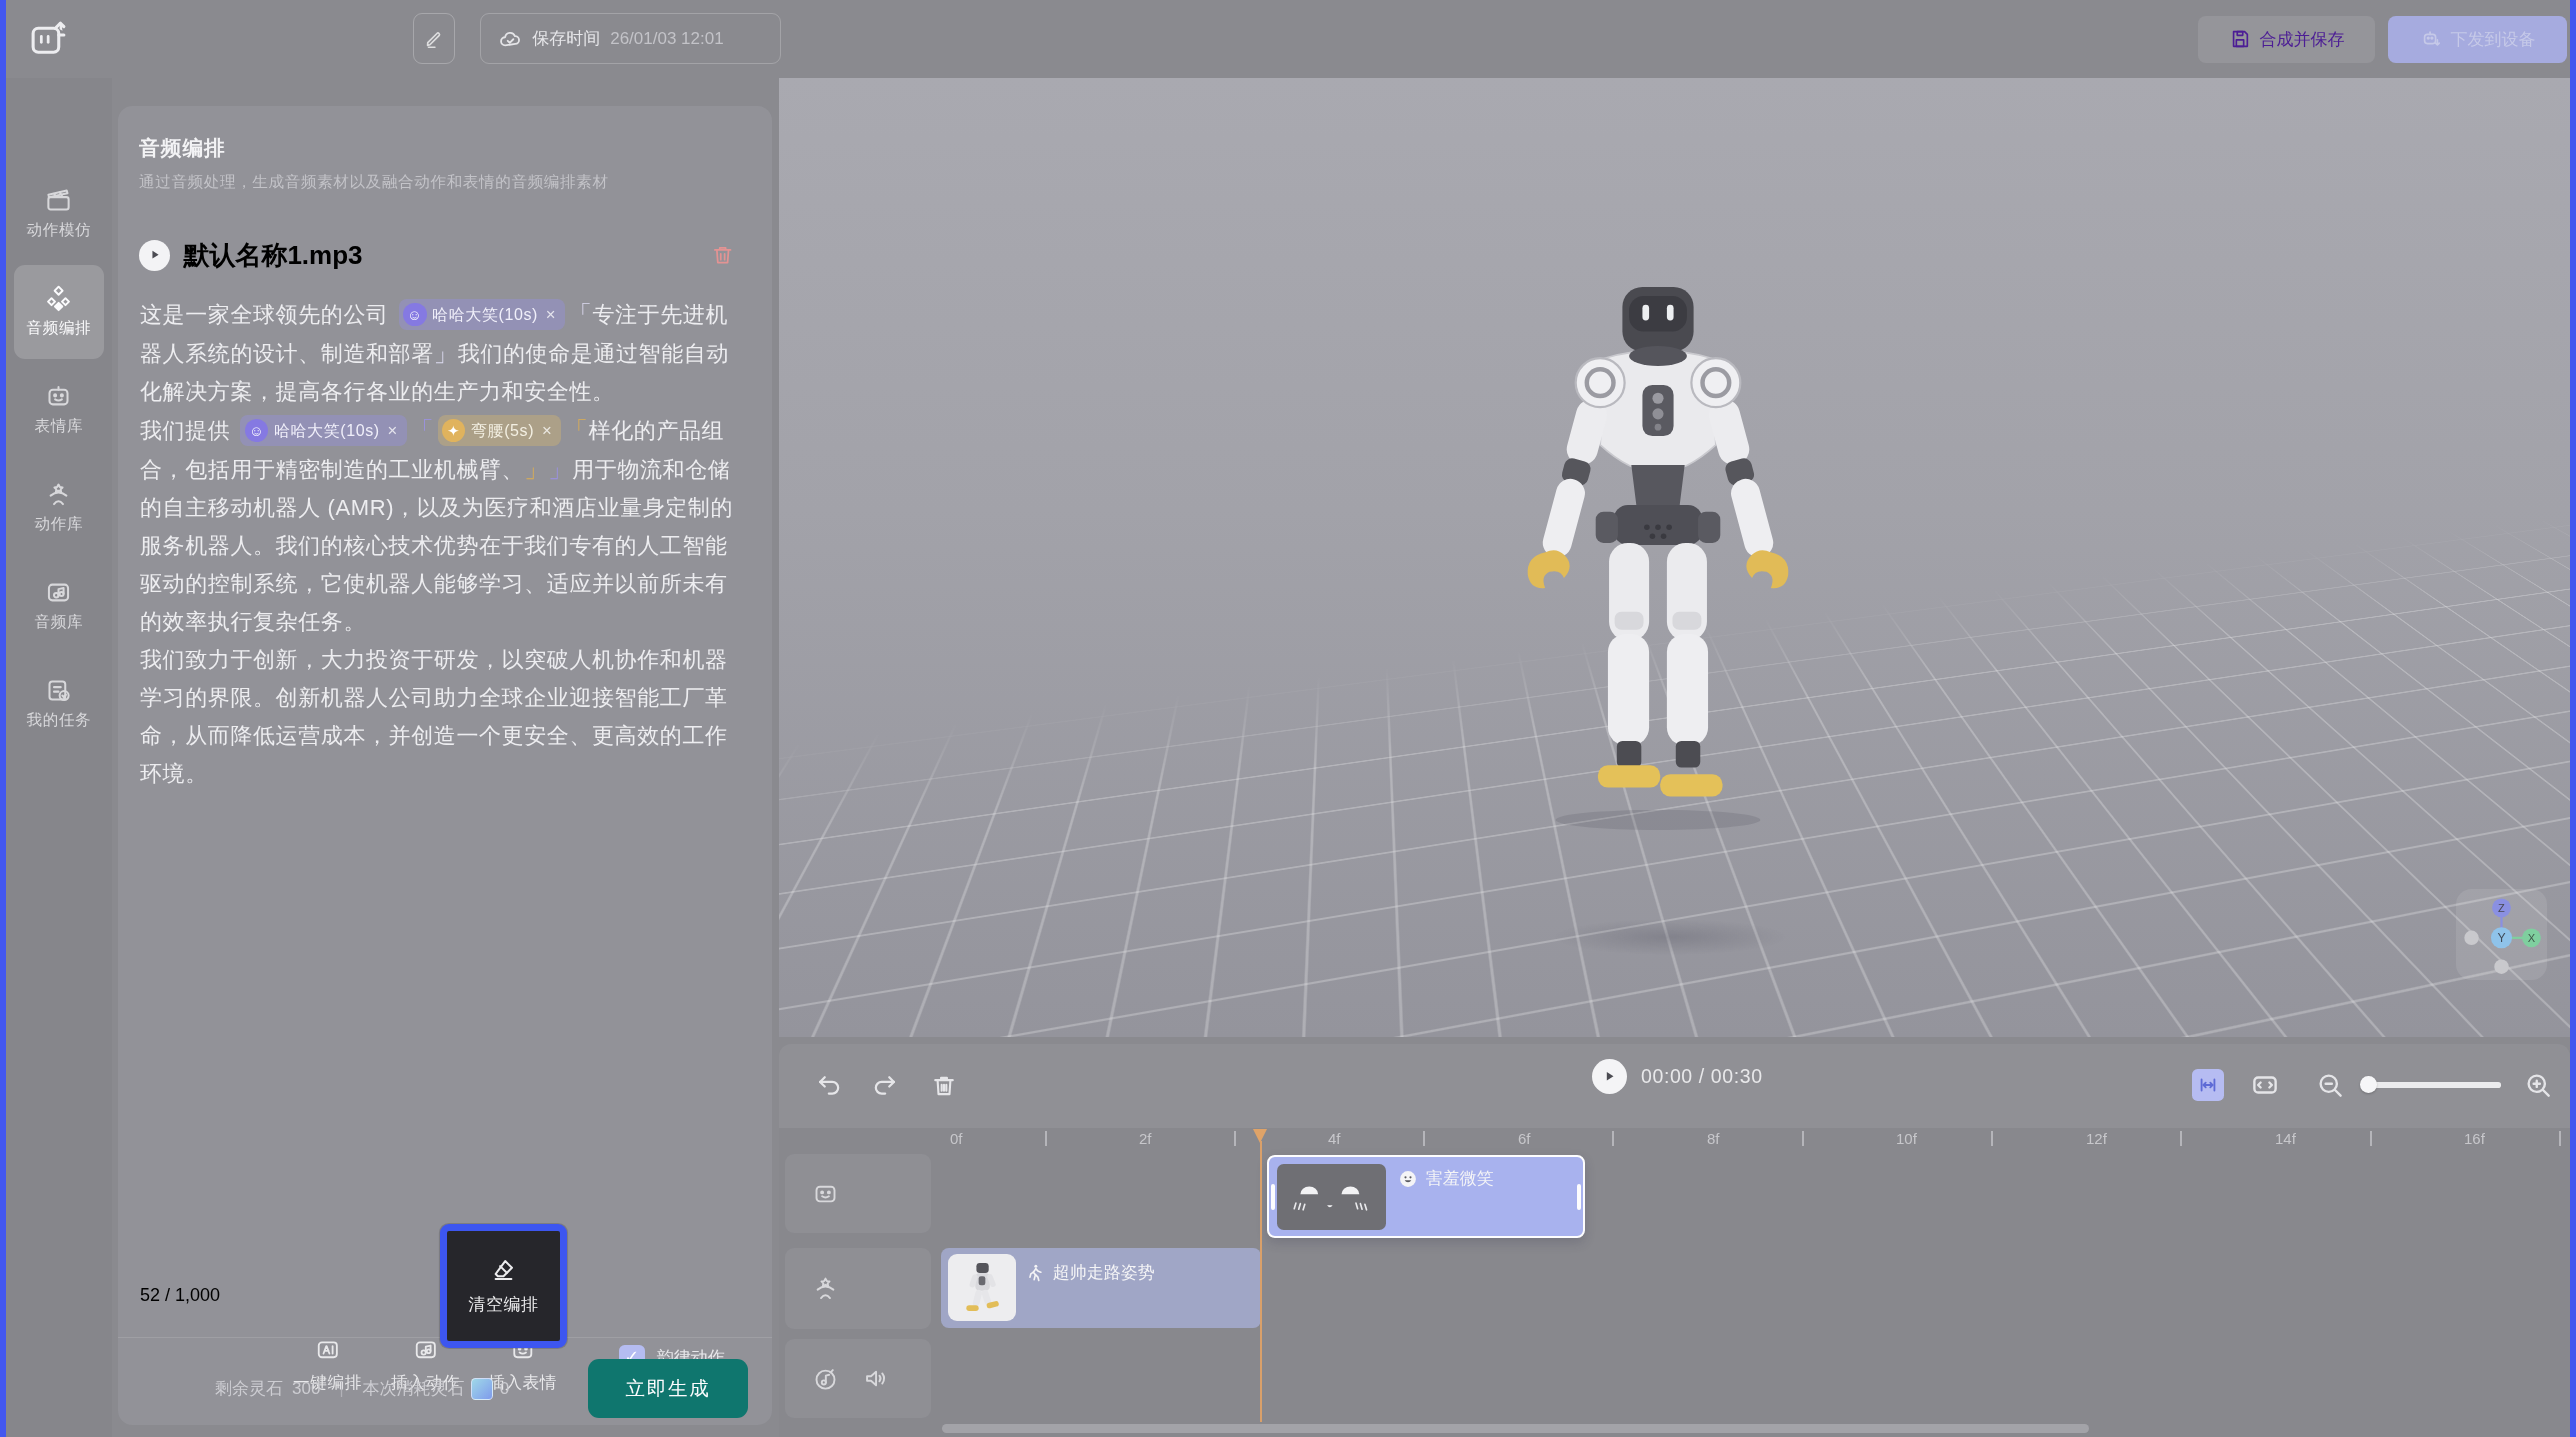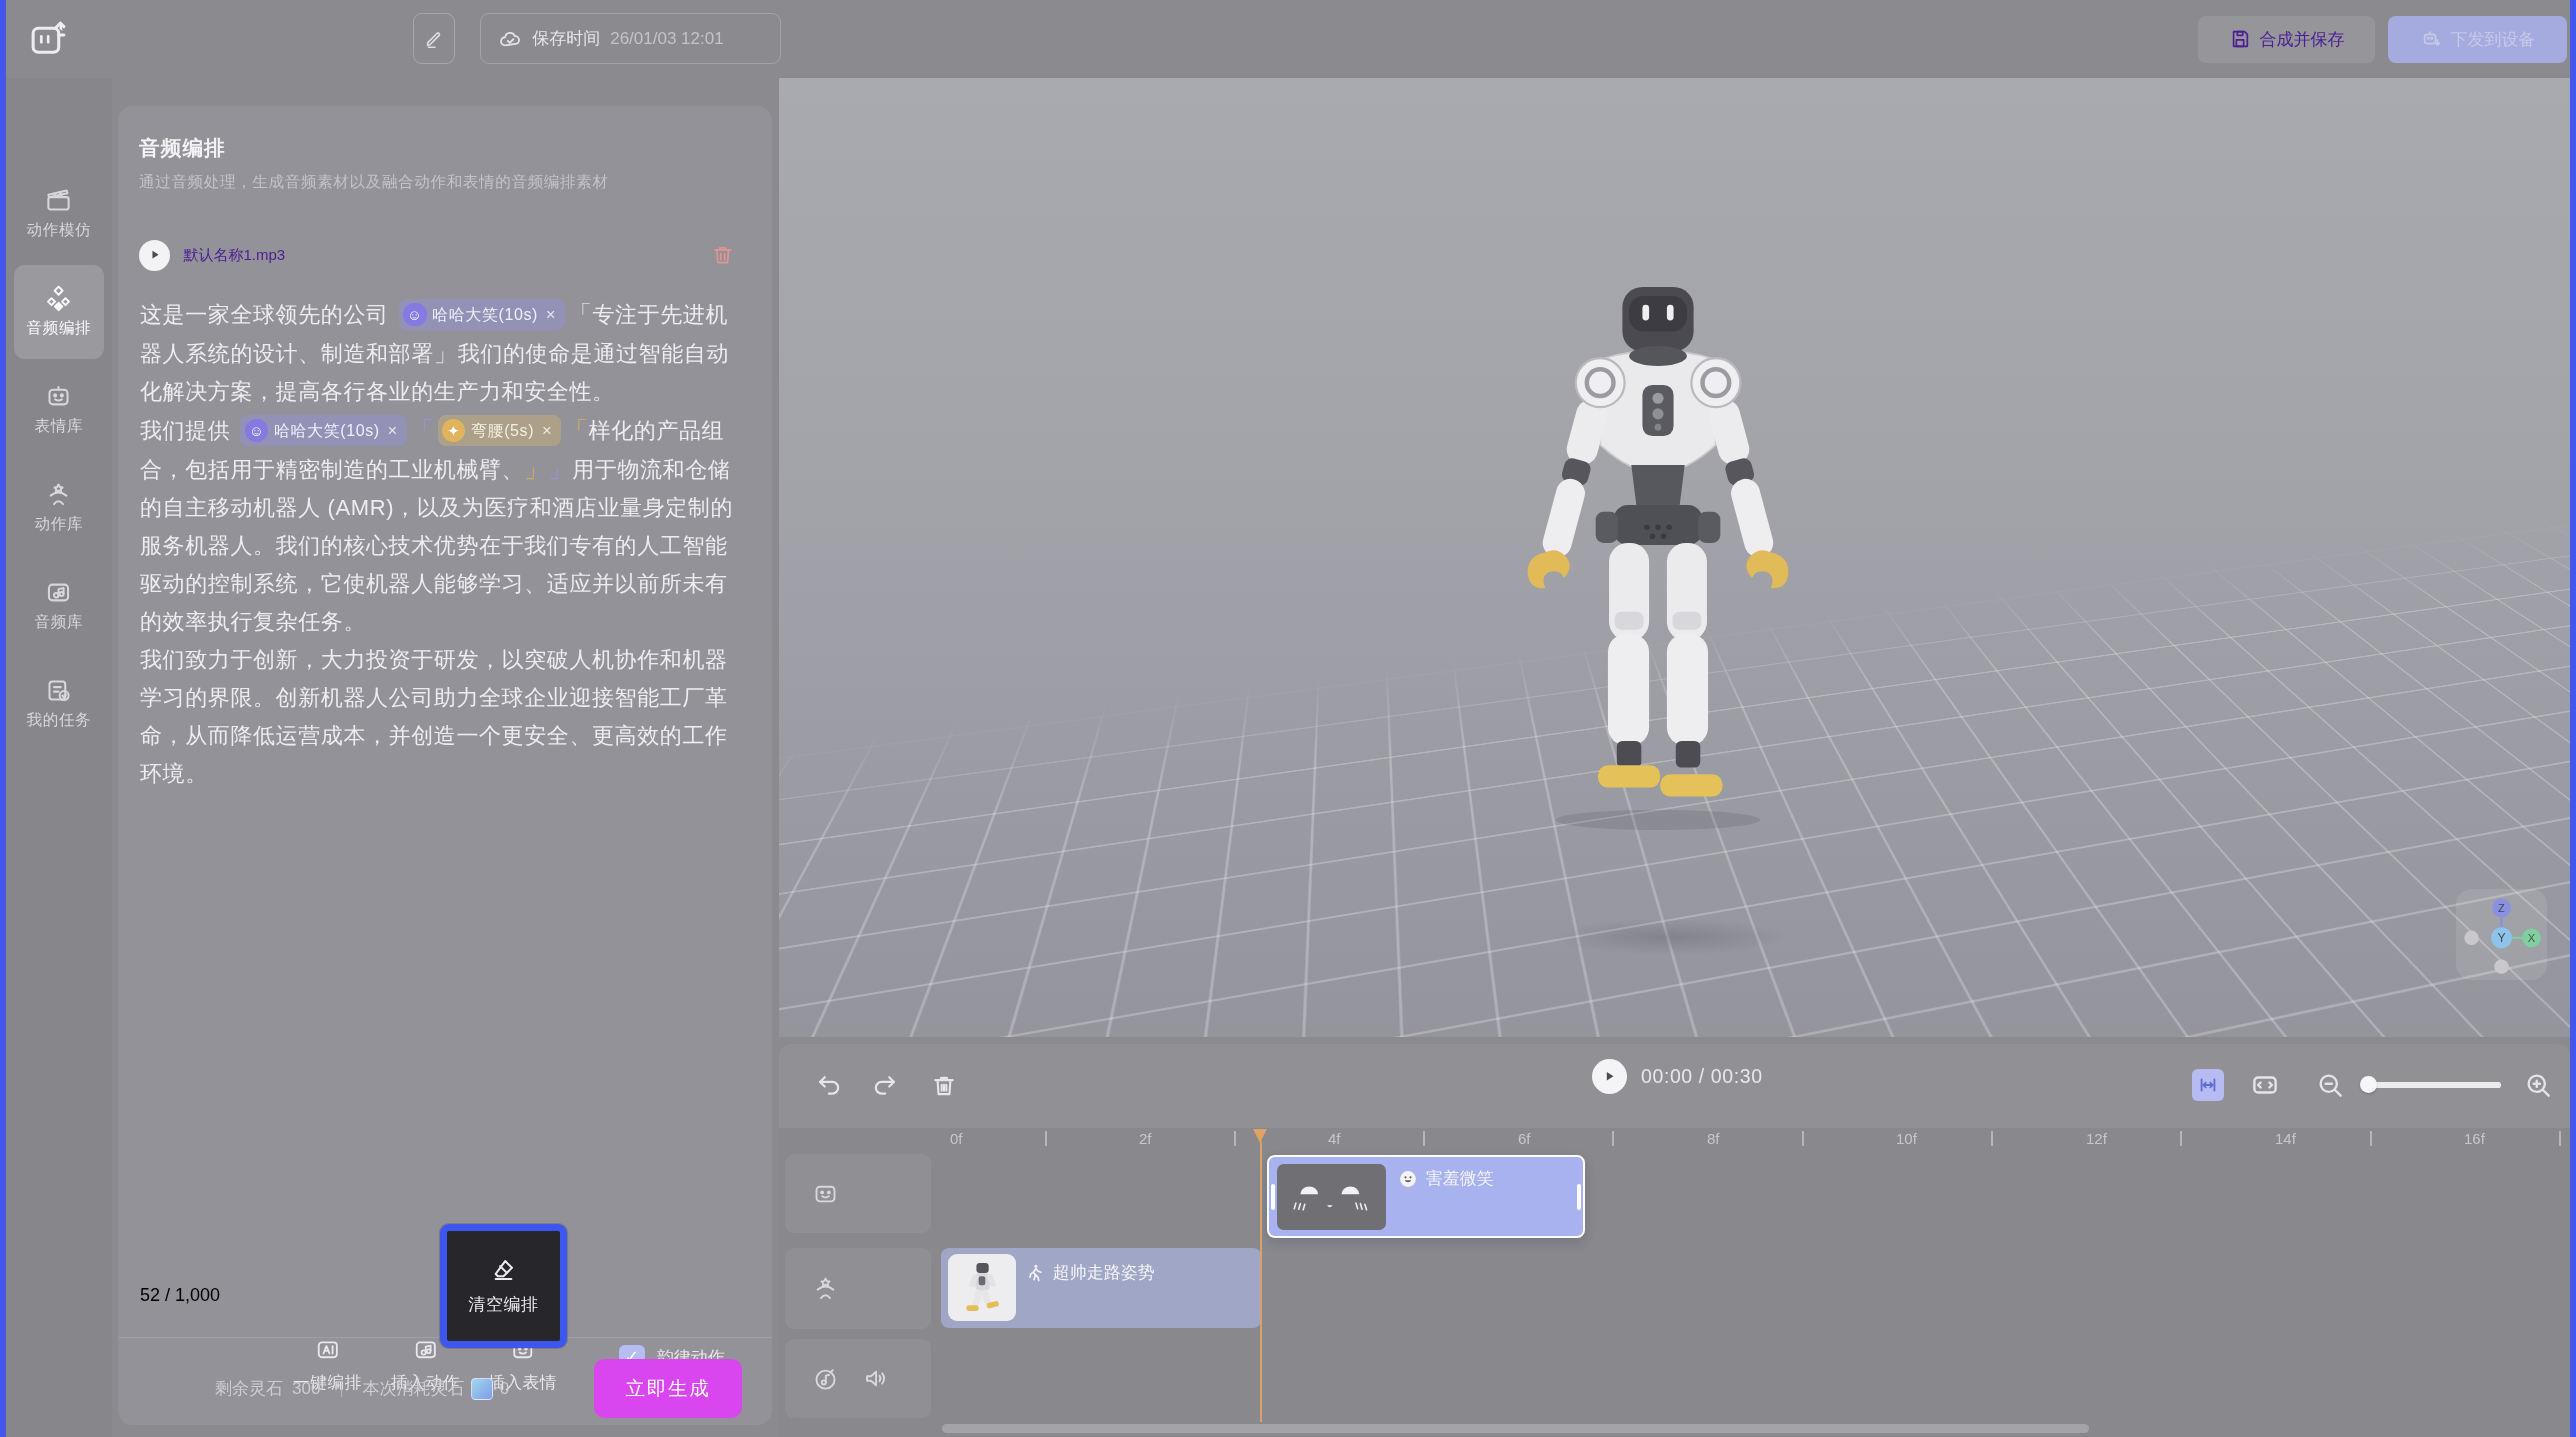--- a/index.html
+++ b/index.html
@@ -29,21 +29,21 @@
   .nav-item .nav-label { font-size:15.6px; letter-spacing:0.6px; }
   .nav-item svg { width:27px; height:27px; }
 
   
   .panel { position:absolute; left:118px; top:106px; width:654px; height:1319px; background:#929298; border-radius:14.5px; z-index:4; }
   .panel-title { position:absolute; left:21px; top:28px; font-size:20.6px; color:#f3f3f5; font-weight:bold; letter-spacing:1.1px; }
   .panel-sub { position:absolute; left:21px; top:66px; font-size:15.6px; color:#c3c3c8; letter-spacing:0.6px; }
   .audio-row { position:absolute; left:21px; top:131px; width:612px; height:36px; display:flex; align-items:center; }
   .play-circle { width:31px; height:31px; border-radius:50%; background:#f3f3f5; display:flex; align-items:center; justify-content:center; }
   .play-circle svg { width:13.4px; height:13.4px; }
-  .audio-name { margin-left:13.4px; font-size:15px; color:#4c1d95; }
+  .audio-name { margin-left:13.4px; font-size:26px; color:#000000;font-weight:bold; }
   .trash-red { margin-left:auto; margin-right:16.7px; width:23.4px; height:25.6px; color:#e39393; }
 
   .editor { position:absolute; left:22px; top:189px; width:607px; height:980px; font-size:22px; line-height:38px; color:#ededf0; letter-spacing:0.6px; }
   .tag { display:inline-flex; align-items:center; gap:5.6px; height:31px; border-radius:7.8px; padding:0 9px 0 4.5px; font-size:16px; vertical-align:middle; margin:0 3.3px; position:relative; top:-1.7px; }
   .tag.purple { background:rgba(150,145,225,.40); color:#f0effa; }
   .tag.gold   { background:rgba(222,186,105,.35); color:#f3efe2; }
   .tag .tag-ic { width:23.4px; height:23.4px; border-radius:50%; display:inline-flex; align-items:center; justify-content:center; color:#fff; font-size:14.5px; }
   .tag.purple .tag-ic { background:#8579e2; }
   .tag.gold   .tag-ic { background:#e0b35d; }
   .tag .tag-close { color:rgba(255,255,255,.75); font-size:16.7px; margin-left:2.2px; }
@@ -58,21 +58,21 @@
   .tbtn svg { width:25.6px; height:25.6px; }
   .tbtn .tbtn-label { font-size:16.7px; letter-spacing:0.6px; }
   .check-row { position:absolute; left:501px; top:24.5px; display:flex; align-items:center; gap:12.2px; }
   .checkbox { width:25.6px; height:25.6px; border-radius:5.6px; background:#b5bcf1; color:#fff; font-size:18px; display:flex; align-items:center; justify-content:center; }
   .check-label { font-size:17px; color:#e7e7ea; }
   .panel-divider { position:absolute; left:0; top:1231px; width:654px; height:1.1px; background:rgba(255,255,255,.12); }
   .footer-row { position:absolute; left:0; top:1245px; width:654px; height:75px; display:flex; align-items:center; }
   .footer-row .ft { font-size:17px; color:#cdcdd2; }
   .footer-row .sep { color:#b2b2b8; margin:0 19px; font-size:15.6px; }
   .gem { width:22px; height:22px; margin:0 6.7px; background:linear-gradient(135deg,#9fd8e8,#7f9bec); border-radius:4.5px; transform:rotate(0deg); border:1.1px solid rgba(255,255,255,.6); }
-  .gen-btn { position:absolute; right:30px; top:1253px; width:148px; height:59px; border-radius:11px; background:#d946ef; color:#fcfcfe; font-size:19.5px; display:flex; align-items:center; justify-content:center; letter-spacing:1.7px; }
+  .gen-btn { position:absolute; right:24px; top:1253px; width:160px; height:59px; border-radius:11px; background:#0f766e; color:#fcfcfe; font-size:19.5px; display:flex; align-items:center; justify-content:center; letter-spacing:1.7px; }
 
   
   .highlight-ring { position:absolute; left:440px; top:1224px; width:127px; height:124px; border:7.2px solid #3d56f0; border-radius:9px; background:#26262b; z-index:95; display:flex; flex-direction:column; align-items:center; justify-content:center; gap:10px; color:#ececee; box-shadow:0 0 0 1.1px rgba(0,0,0,.15); }
   .highlight-ring svg { width:27px; height:27px; }
   .highlight-ring .hl-label { font-size:17px; letter-spacing:0.6px; }
 
   
   .viewport { position:absolute; left:779px; top:78px; width:1791px; height:959px; background:linear-gradient(180deg,#a9a9b0 0%,#a2a2a9 45%,#94949c 100%); overflow:hidden; z-index:1; }
   .floor { position:absolute; left:-501px; top:546px; width:2895px; height:1448px;
     background:

